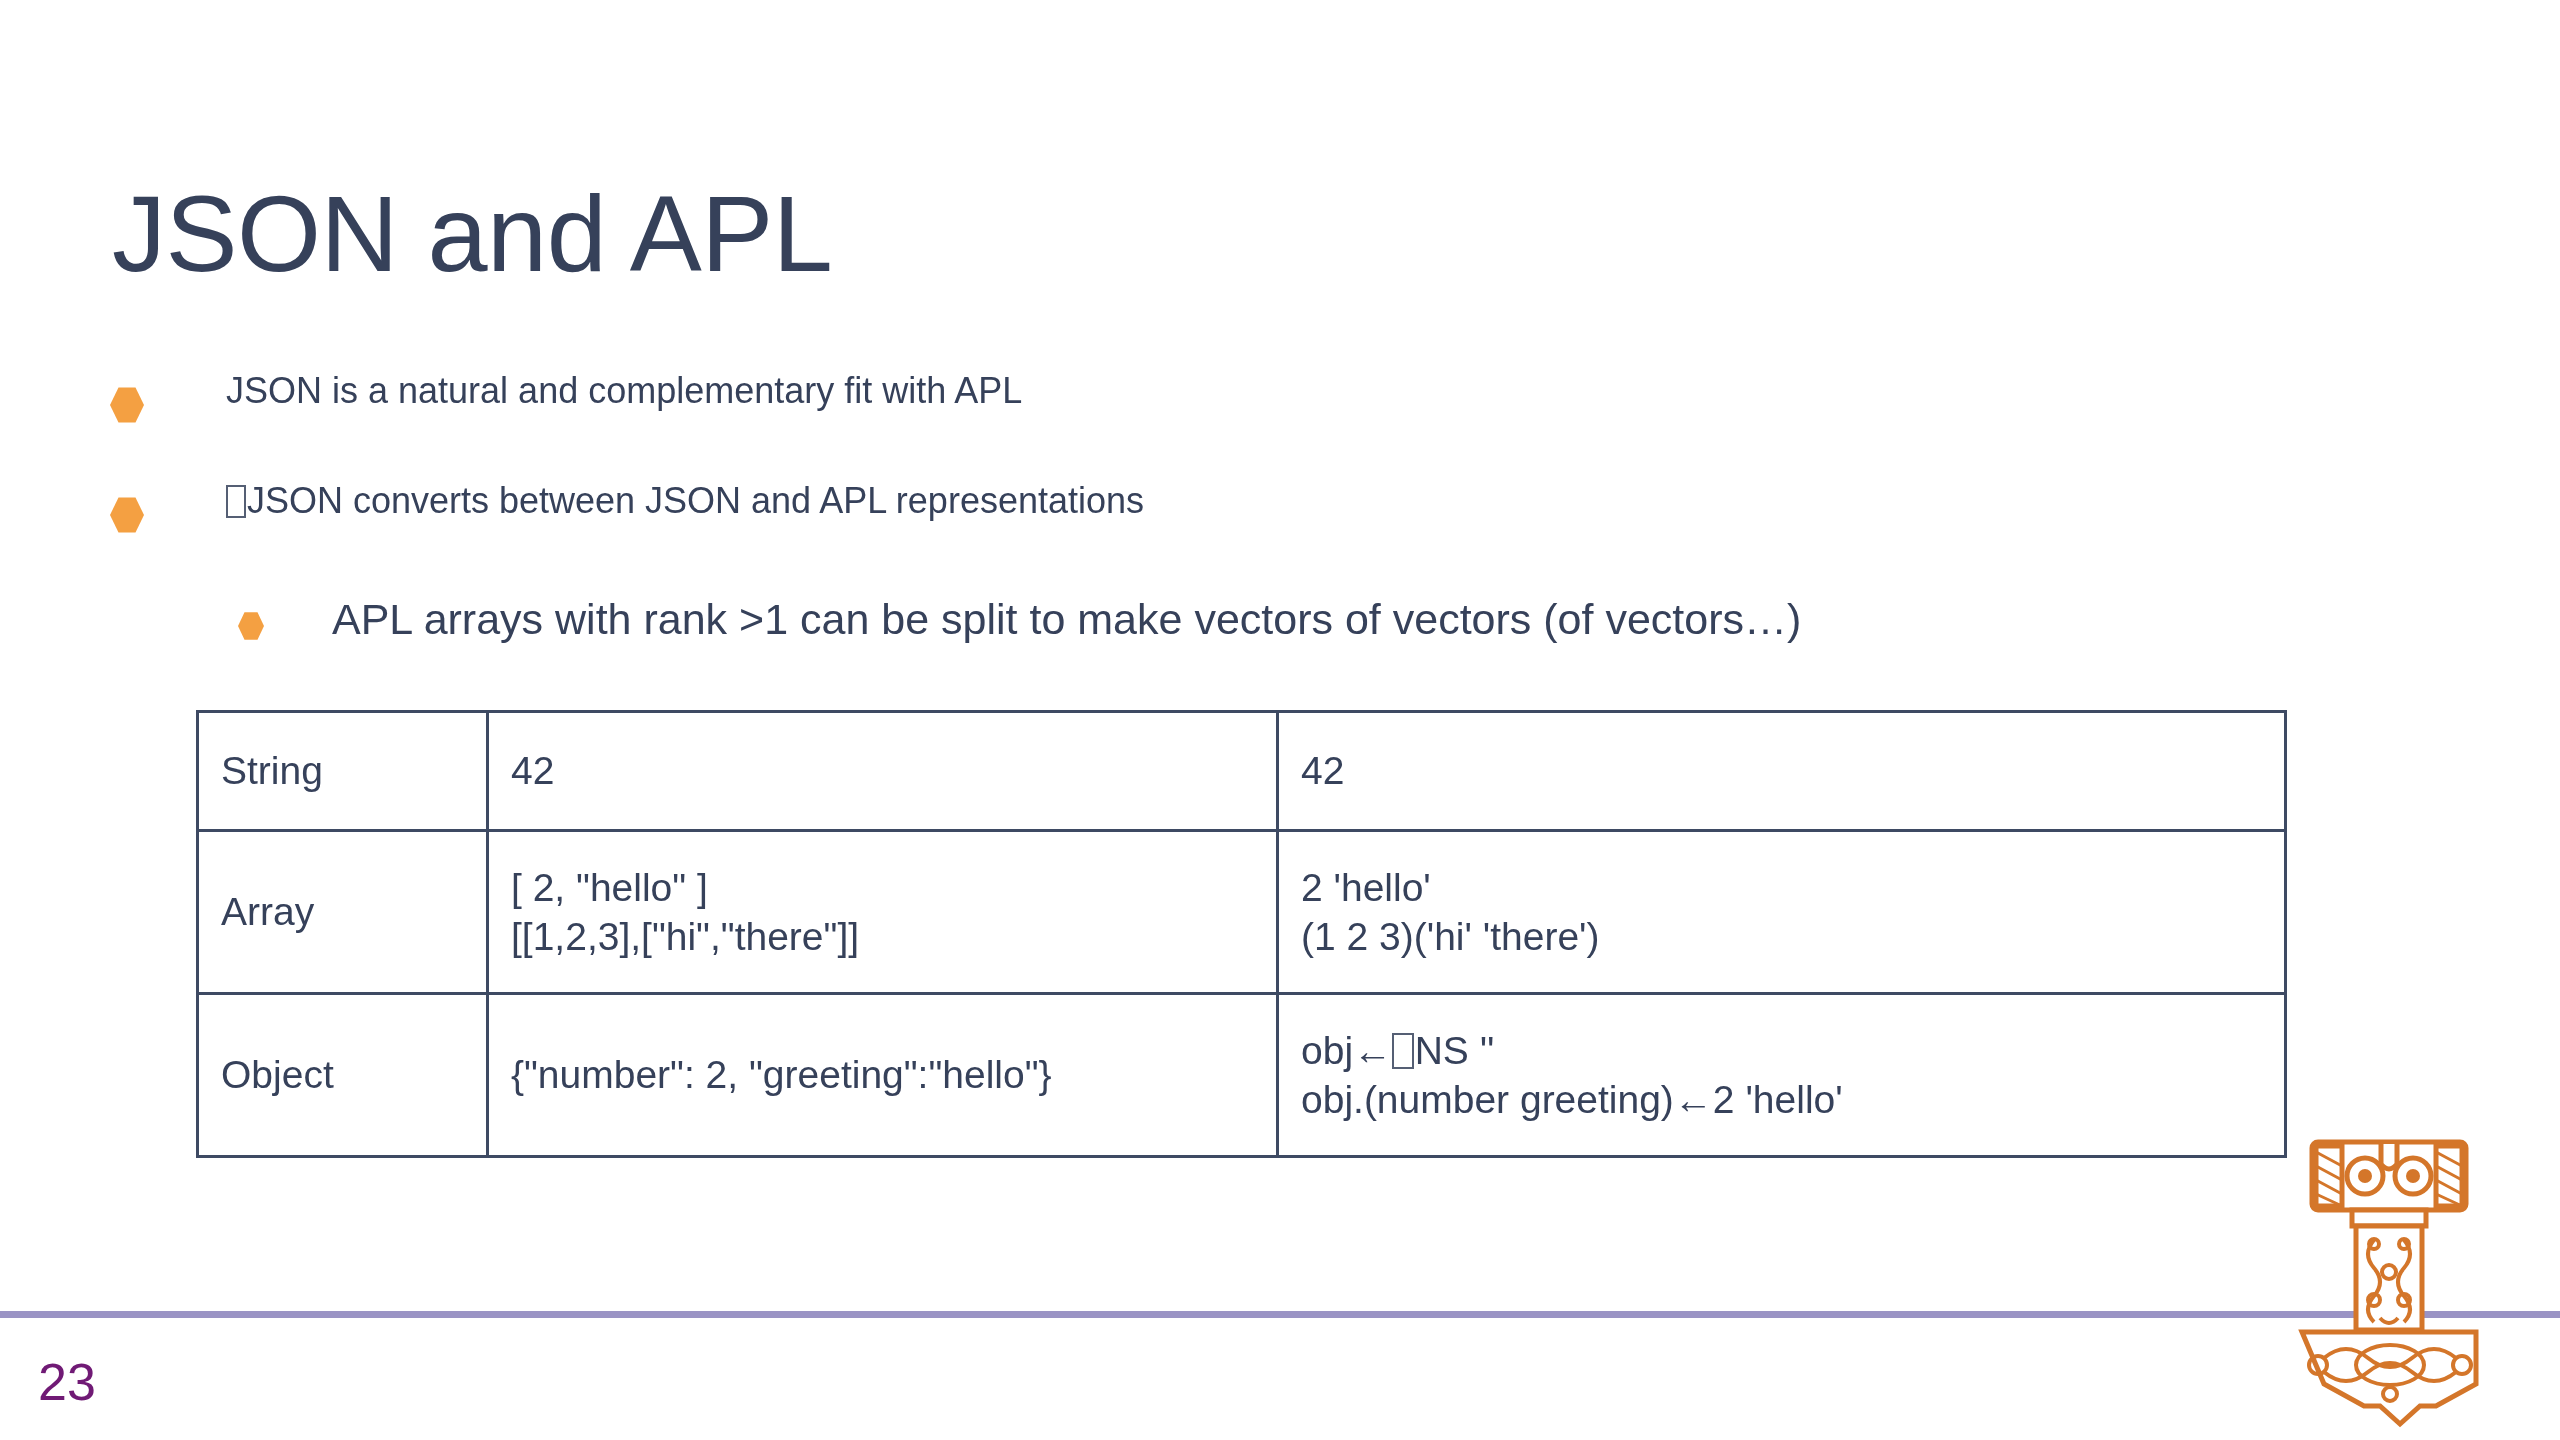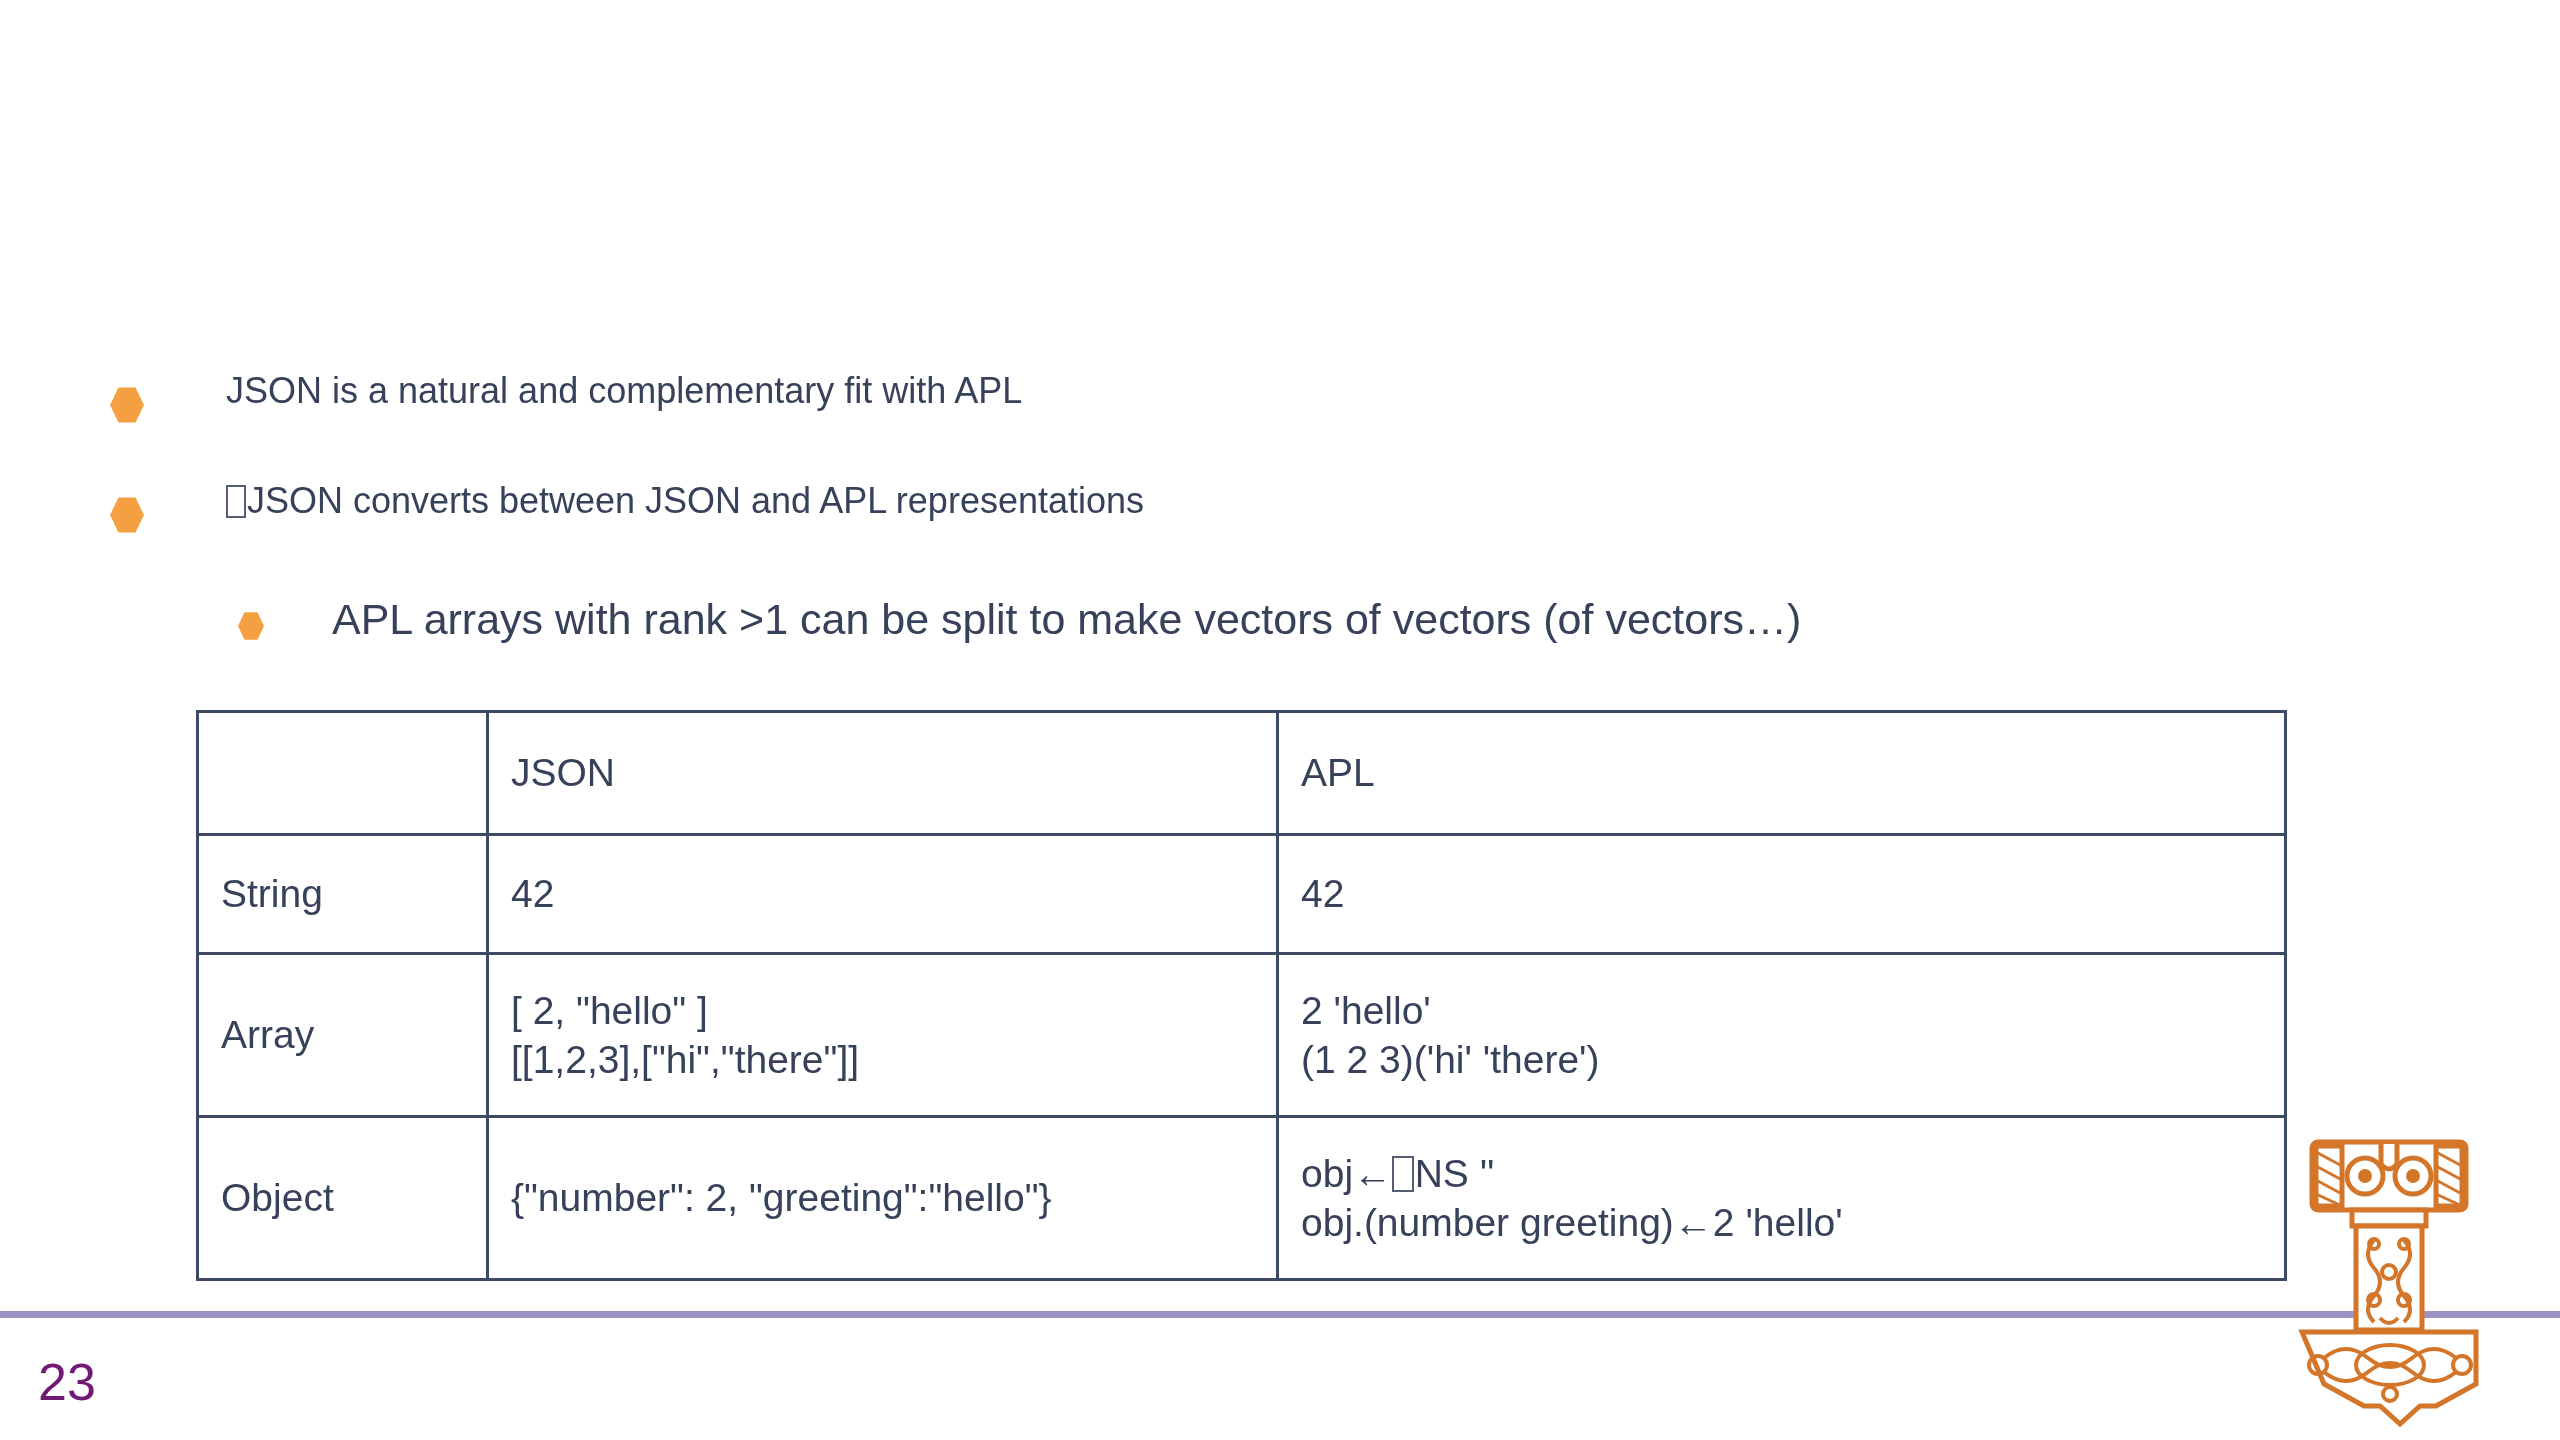--- a/index.html
+++ b/index.html
@@ -153,20 +153,21 @@
     top: 1132px;
     width: 186px;
     height: 300px;
   }
 </style>
 </head>
 <body>
 
 <div id="slide">
 
+  <h1 id="slide-title">JSON and APL</h1>
 
   <div class="bullet-row level1" style="top:370px;">
     <span class="hex-bullet big"></span>
     <span class="bullet-text">JSON is a natural and complementary fit with APL</span>
   </div>
 
   <div class="bullet-row level1" style="top:480px;">
     <span class="hex-bullet big"></span>
     <span class="bullet-text"><span class="tofu"></span><span>JSON converts between JSON and APL representations</span></span>
   </div>
@@ -176,25 +177,20 @@
     <span class="bullet-text">APL arrays with rank &gt;1 can be split to make vectors of vectors (of vectors…)</span>
   </div>
 
   <table id="apl-table">
     <colgroup>
       <col class="c-label">
         <col class="c-json">
         <col class="c-apl">
     </colgroup>
     <tbody>
-      <tr class="head-row">
-        <td></td>
-        <td>JSON</td>
-        <td>APL</td>
-      </tr>
 
       <tr class="r-number">
         <td>String</td>
         <td>
           <span class="cell-line">42</span>
         </td>
         <td>
           <span class="cell-line">42</span>
         </td>
       </tr>

